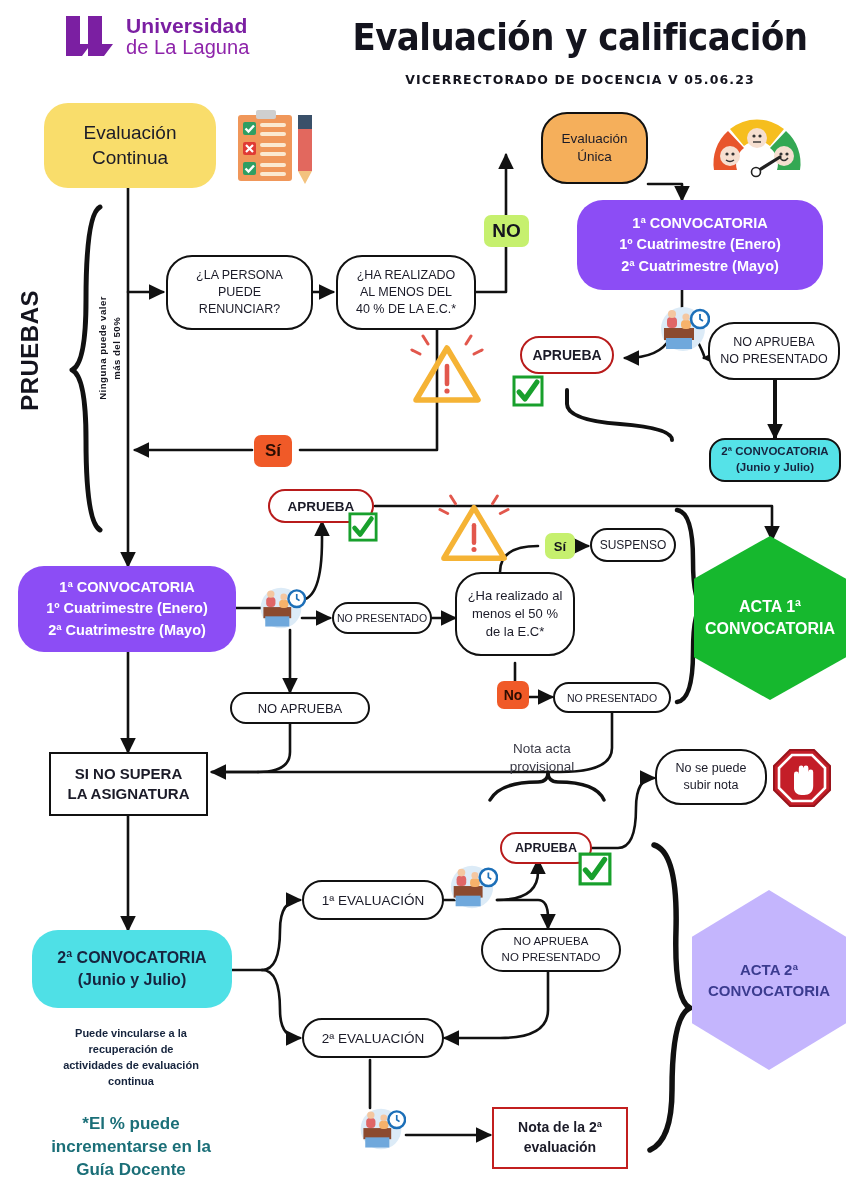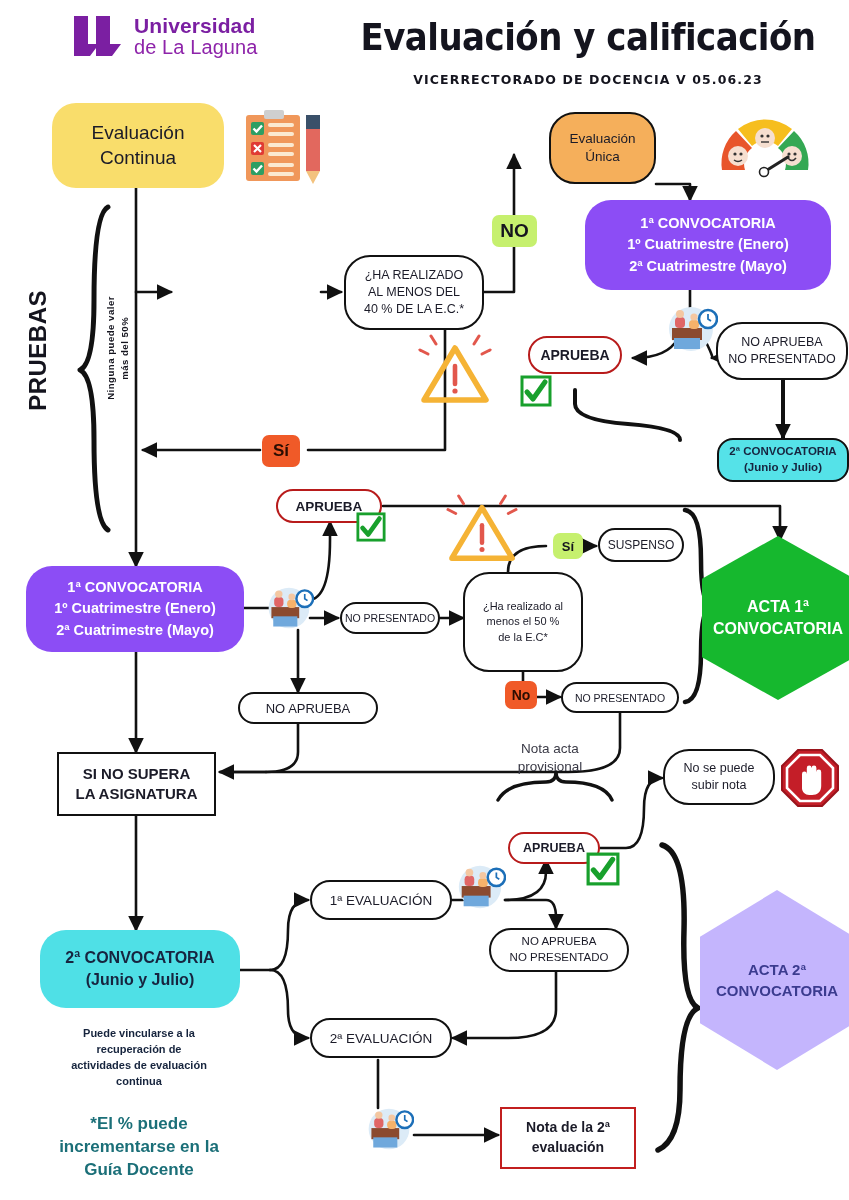--- a/index.html
+++ b/index.html
@@ -1,21 +1,21 @@
 <!DOCTYPE html>
 <html><head>
 <meta charset="utf-8">
 <style>
   * { box-sizing: border-box; margin:0; padding:0; }
   html,body { background:#ffffff; }
   body {
     width:849px; height:1200px; position:relative; overflow:hidden;
     font-family:"Liberation Sans", sans-serif; color:#1b1b28;
   }
-  #canvas { position:absolute; inset:0;margin-left:8px; }
+  #canvas { position:absolute; inset:0; }
   svg.wires { position:absolute; left:0; top:0; width:849px; height:1200px; pointer-events:none; }
 
   
   .logo-wrap { position:absolute; left:64px; top:14px; display:flex; align-items:center; gap:10px; }
   .logo-mark { width:52px; height:44px; }
   .logo-text { line-height:1.02; }
   .logo-l1 { font-size:21px; font-weight:700; color:#7b1fa2; letter-spacing:.1px; }
   .logo-l2 { font-size:20px; font-weight:400; color:#8e24aa; letter-spacing:.1px; }
 
   .title {
@@ -234,20 +234,27 @@
     <circle cx="74" cy="42" r="10" fill="#F6DFD0"></circle>
       <circle cx="71" cy="40" r="1.6" fill="#333"></circle>
       <circle cx="77" cy="40" r="1.6" fill="#333"></circle>
       <path d="M70 44 q4 5 8 0" stroke="#333" stroke-width="1.6" fill="none"></path>
     <path d="M46 58 L70 43" stroke="#222" stroke-width="3.2" stroke-linecap="round"></path>
     <circle cx="46" cy="58" r="4.5" fill="#fff" stroke="#222" stroke-width="1.6"></circle>
   </svg>
 
   <div class="tag tag-green" style="left:484px; top:215px; width:45px; height:32px; font-size:19px;">NO</div>
 
+  <div class="node soft" style="left:166px; top:255px; width:147px; height:75px; font-size:12.5px; line-height:1.38; font-weight:500;">
+    <div>
+      <div>¿LA PERSONA</div>
+      <div>PUEDE</div>
+      <div>RENUNCIAR?</div>
+    </div>
+  </div>
 
   <div class="node soft" style="left:336px; top:255px; width:140px; height:75px; font-size:12.5px; line-height:1.38; font-weight:500;">
     <div>
       <div>¿HA REALIZADO</div>
       <div>AL MENOS DEL</div>
       <div>40 % DE LA E.C.*</div>
     </div>
   </div>
 
   <svg class="icon" style="left:408px; top:334px; width:78px; height:74px;" viewBox="0 0 78 74">
@@ -343,21 +350,21 @@
     <rect x="25" y="14" width="10" height="9" rx="4" fill="#F6B26B"></rect>
     <circle cx="30" cy="11" r="3.6" fill="#F4C7A1"></circle>
     <circle cx="44" cy="13" r="9" fill="#fff" stroke="#1C6FB8" stroke-width="2.6"></circle>
     <path d="M44 8 V13 L47 15" stroke="#1C6FB8" stroke-width="1.8" fill="none"></path>
   </svg>
 
   <div class="node pill" style="left:332px; top:602px; width:100px; height:32px; font-size:10.5px; font-weight:500;">NO PRESENTADO</div>
 
   <div class="node pill" style="left:230px; top:692px; width:140px; height:32px; font-size:13px; font-weight:500;">NO APRUEBA</div>
 
-  <div class="node soft" style="left:455px; top:572px; width:120px; height:100px; font-size:11px; line-height:1.4; font-weight:500;">
+  <div class="node soft" style="left:455px; top:572px; width:120px; height:84px; font-size:13px; line-height:1.4; font-weight:500;">
     <div>
       <div>¿Ha realizado al</div>
       <div>menos el 50 %</div>
       <div>de la E.C*</div>
     </div>
   </div>
 
   <div class="tag tag-orange" style="left:497px; top:681px; width:32px; height:28px; font-size:14px;">No</div>
 
   <div class="node pill" style="left:553px; top:682px; width:118px; height:31px; font-size:10.5px; font-weight:500;">NO PRESENTADO</div>

